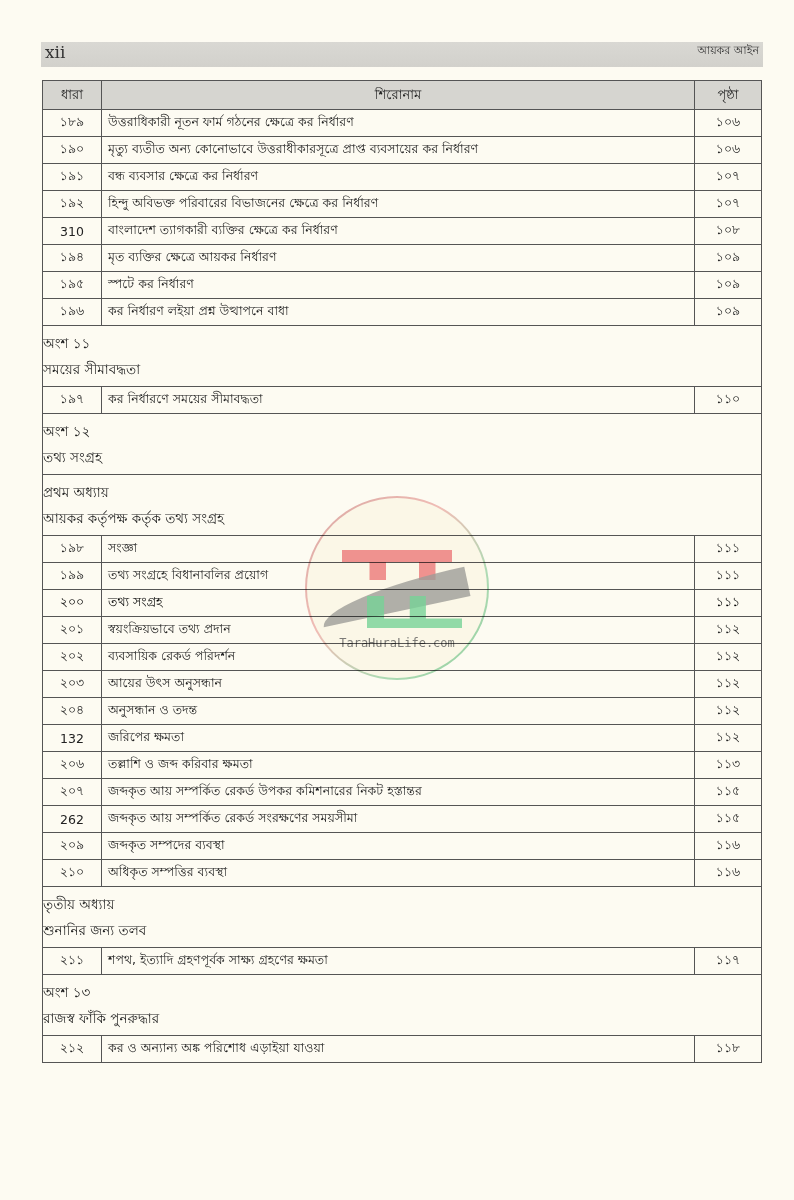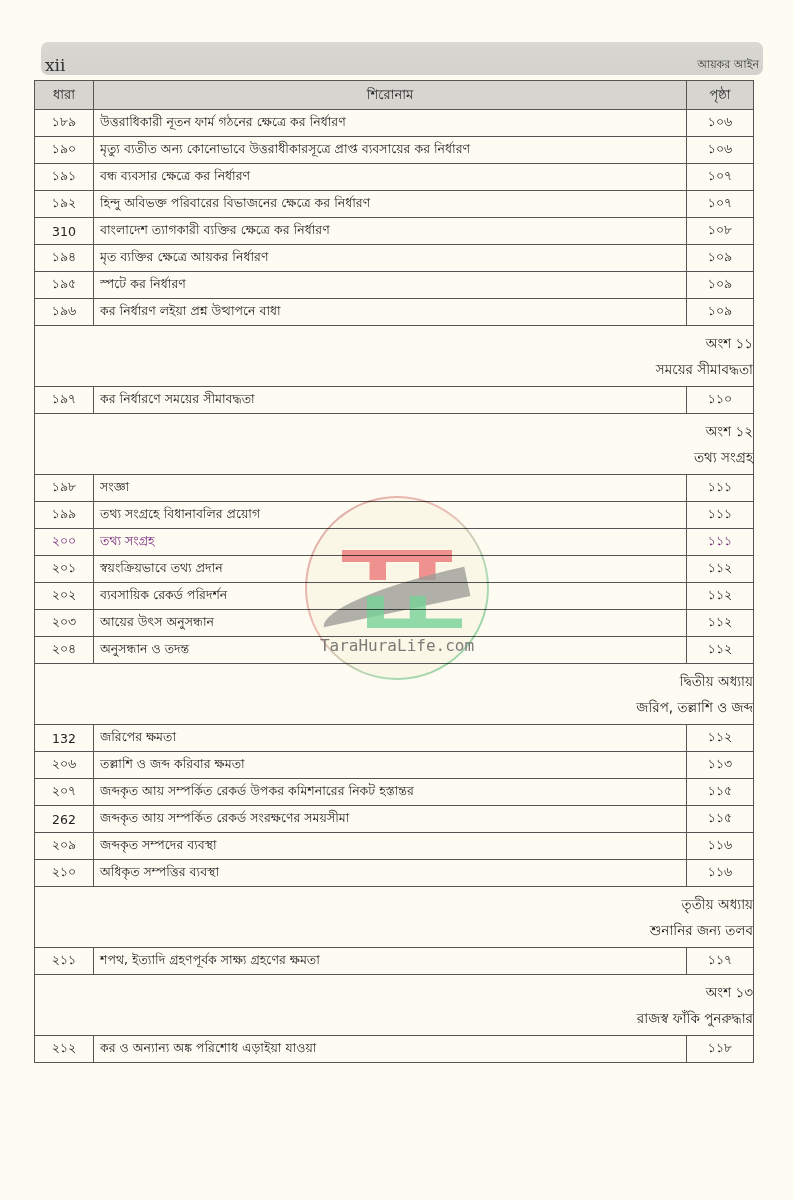--- a/index.html
+++ b/index.html
@@ -5,54 +5,54 @@
   html, body { margin: 0; padding: 0; }
   body {
     width: 794px; height: 1200px;
     background: #fdfbf2;
     font-family: "DejaVu Sans", sans-serif;
     color: #222;
     position: relative;
     overflow: hidden;
   }
   .running-head {
-    position: absolute; left: 41px; top: 42px; width: 722px; height: 33px;
+    position: absolute; left: 41px; top: 42px; width: 722px; height: 25px;
     background: linear-gradient(#d9d8d3, #d2d1cc);
-    display: flex; align-items: flex-end; justify-content: space-between;
-    box-sizing: border-box; padding: 0 4px; border-radius: 7px;
+    display: flex; align-items: flex-start; justify-content: space-between;
+    box-sizing: border-box; padding: 0 4px;
   }
   .running-head .pg {
     font-family: "DejaVu Serif", serif; font-size: 17px; color: #333;
   }
   .running-head .book { font-size: 11px; color: #333; }
   table.toc {
-    position: absolute; left: 34px; top: 80px; width: 720px;
+    position: absolute; left: 42px; top: 80px; width: 720px;
     border-collapse: collapse;
     font-size: 12.5px;
   }
   table.toc td, table.toc th {
     border: 1px solid #555;
     padding: 0 6px;
     height: 26px;
     vertical-align: middle;
   }
   table.toc th {
     background: #d6d5d0; font-weight: normal; font-size: 13px; height: 28px;
   }
   col.c-num { width: 59px; }
   col.c-page { width: 67px; }
   td.num { text-align: center; }
   td.page { text-align: center; }
   td.title { text-align: left; }
   tr.section td {
-    text-align: right; height: auto; padding: 4px 0 4px;
+    text-align: left; height: auto; padding: 4px 0 4px;
     line-height: 26px; font-size: 13.5px;
   }
   tr.section .l2 { font-weight: normal; }
-  tr.highlight td { color: #701a75; }
+  tr.highlight td { color: #000000; }
   .watermark {
     position: absolute; left: 305px; top: 496px; width: 180px; height: 180px;
     border-radius: 50%;
     border: 2px solid transparent;
     background:
       linear-gradient(#fdfbf2, #fdfbf2) padding-box,
       linear-gradient(135deg, #d49a9a, #f0b5b5 40%, #a3d9b3 70%, #7ecb96) border-box;
     opacity: 0.85;
     pointer-events: none;
     mix-blend-mode: multiply;
@@ -68,21 +68,21 @@
     border-radius: 100% 0 0 0 / 100% 0 0 0;
     transform: rotate(-12deg);
   }
   .wm-bottom {
     position: absolute; left: 60px; top: 98px; width: 95px; height: 32px;
     background: #5fd08d; opacity: 0.8;
     clip-path: polygon(0 0, 18% 0, 18% 70%, 45% 70%, 45% 0, 62% 0, 62% 70%, 100% 70%, 100% 100%, 0 100%);
   }
   .wm-text {
     position: absolute; left: 0; right: 0; top: 138px; text-align: center;
-    font-family: "DejaVu Sans Mono", monospace; font-size: 16px; color: #666;
+    font-family: "DejaVu Sans Mono", monospace; font-size: 12px; color: #666;
   }
   .content-layer { position: absolute; inset: 0; }
 </style>
 </head>
 <body>
 
 <div class="content-layer">
 
   <div class="running-head">
     <span class="pg">xii</span>
@@ -153,20 +153,26 @@
           <td class="num">১৯৭</td>
           <td class="title">কর নির্ধারণে সময়ের সীমাবদ্ধতা</td>
           <td class="page">১১০</td>
         </tr>
         <tr class="section">
           <td colspan="3">
             <div class="l1">অংশ ১২</div>
             <div class="l2">তথ্য সংগ্রহ</div>
           </td>
         </tr>
+        <tr class="section">
+          <td colspan="3">
+            <div class="l1">প্রথম অধ্যায়</div>
+            <div class="l2">আয়কর কর্তৃপক্ষ কর্তৃক তথ্য সংগ্রহ</div>
+          </td>
+        </tr>
         <tr>
           <td class="num">১৯৮</td>
           <td class="title">সংজ্ঞা</td>
           <td class="page">১১১</td>
         </tr>
         <tr>
           <td class="num">১৯৯</td>
           <td class="title">তথ্য সংগ্রহে বিধানাবলির প্রয়োগ</td>
           <td class="page">১১১</td>
         </tr>
@@ -187,26 +193,20 @@
         </tr>
         <tr>
           <td class="num">২০৩</td>
           <td class="title">আয়ের উৎস অনুসন্ধান</td>
           <td class="page">১১২</td>
         </tr>
         <tr>
           <td class="num">২০৪</td>
           <td class="title">অনুসন্ধান ও তদন্ত</td>
           <td class="page">১১২</td>
-        </tr>
-        <tr class="section">
-          <td colspan="3">
-            <div class="l1">দ্বিতীয় অধ্যায়</div>
-            <div class="l2">জরিপ, তল্লাশি ও জব্দ</div>
-          </td>
         </tr>
         <tr>
           <td class="num">132</td>
           <td class="title">জরিপের ক্ষমতা</td>
           <td class="page">১১২</td>
         </tr>
         <tr>
           <td class="num">২০৬</td>
           <td class="title">তল্লাশি ও জব্দ করিবার ক্ষমতা</td>
           <td class="page">১১৩</td>

